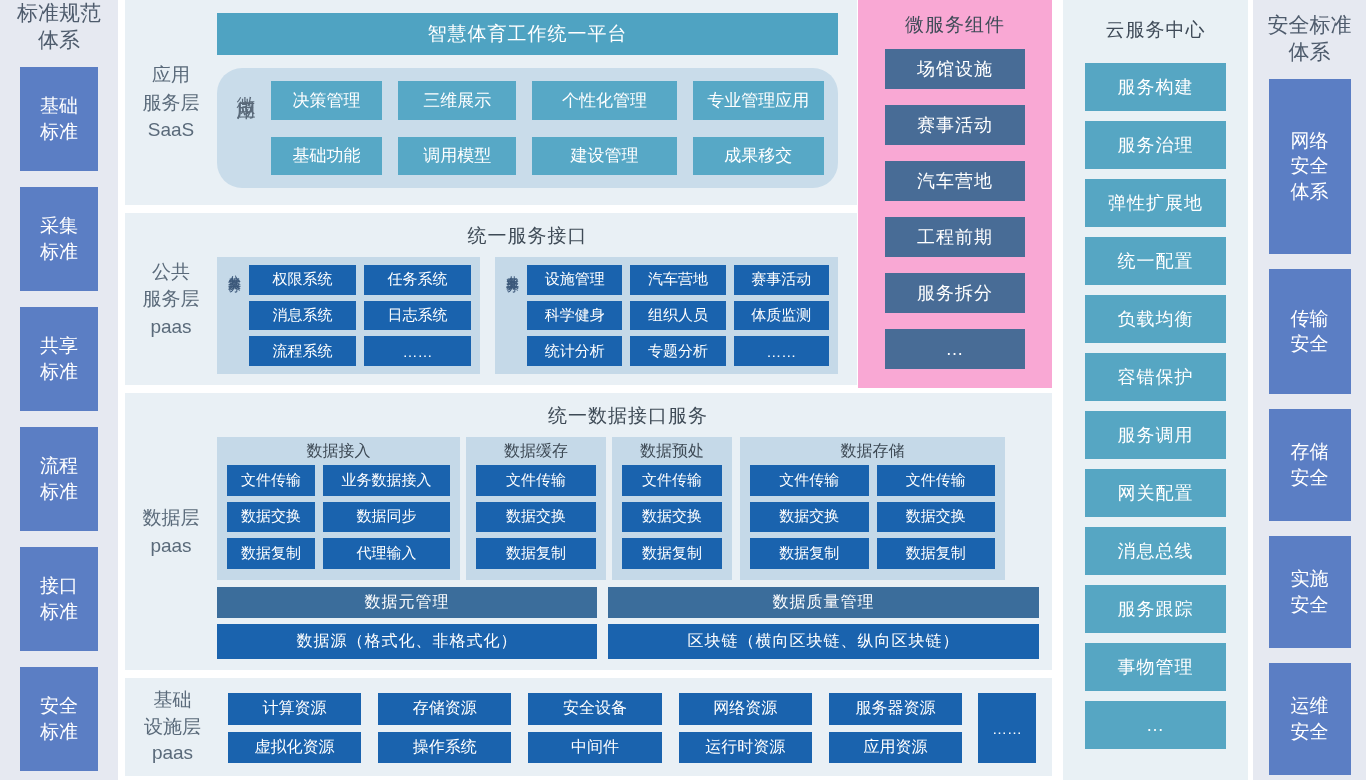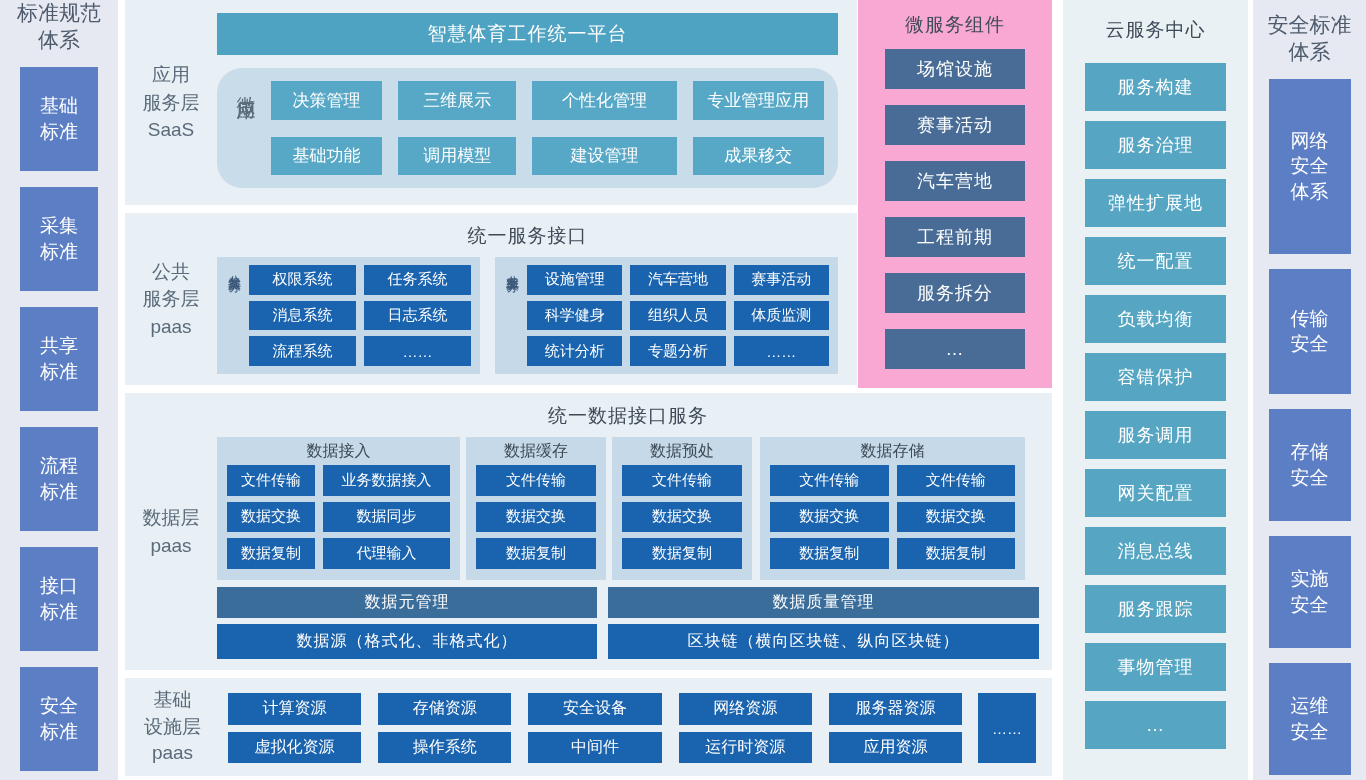--- a/index.html
+++ b/index.html
@@ -96,21 +96,21 @@
   .p3-content { flex: 1; padding-right: 13px; }
   .data-groups { display: flex; gap: 6px; height: 143px; }
   .dg {
     background: #c5d9e8; padding: 0 10px 11px;
     display: flex; flex-direction: column; flex: none;
   }
   .dg-title { font-size: 16px; color: #3e4a55; text-align: center; line-height: 28px; height: 28px; }
   .dg-grid { flex: 1; display: grid; gap: 6px 8px; }
   .dg1 { width: 243px; } .dg1 .dg-grid { grid-template-columns: 0.82fr 1.18fr; }
   .dg2 { width: 140px; } .dg2 .dg-grid, .dg3 .dg-grid { grid-template-columns: 1fr; }
-  .dg3 { width: 140px; margin-right: 2px; }
+  .dg3 { width: 120px; margin-right: 2px; }
   .dg4 { width: 265px; } .dg4 .dg-grid { grid-template-columns: 1fr 1fr; }
   .bars-row { display: flex; gap: 11px; margin-top: 7px; }
   .bar {
     color: #fff; font-size: 16px; letter-spacing: 1px;
     display: flex; align-items: center; justify-content: center;
   }
   .mbar { height: 31px; background: #3b6d9b; }
   .rbar { height: 35px; background: #1a63ae; }
   .bar-a { width: 380px; flex: none; }
   .bar-b { flex: 1; }

